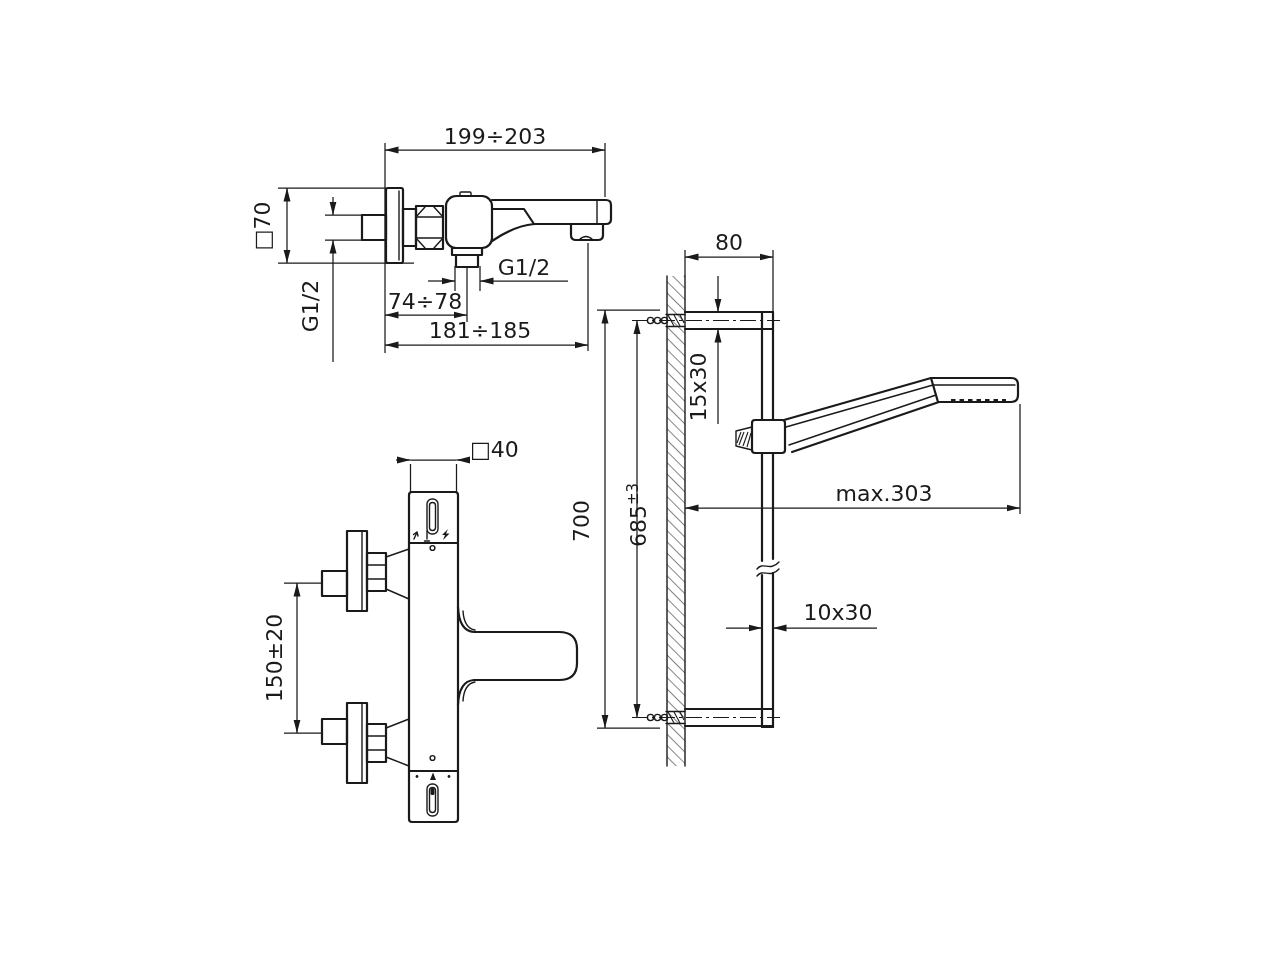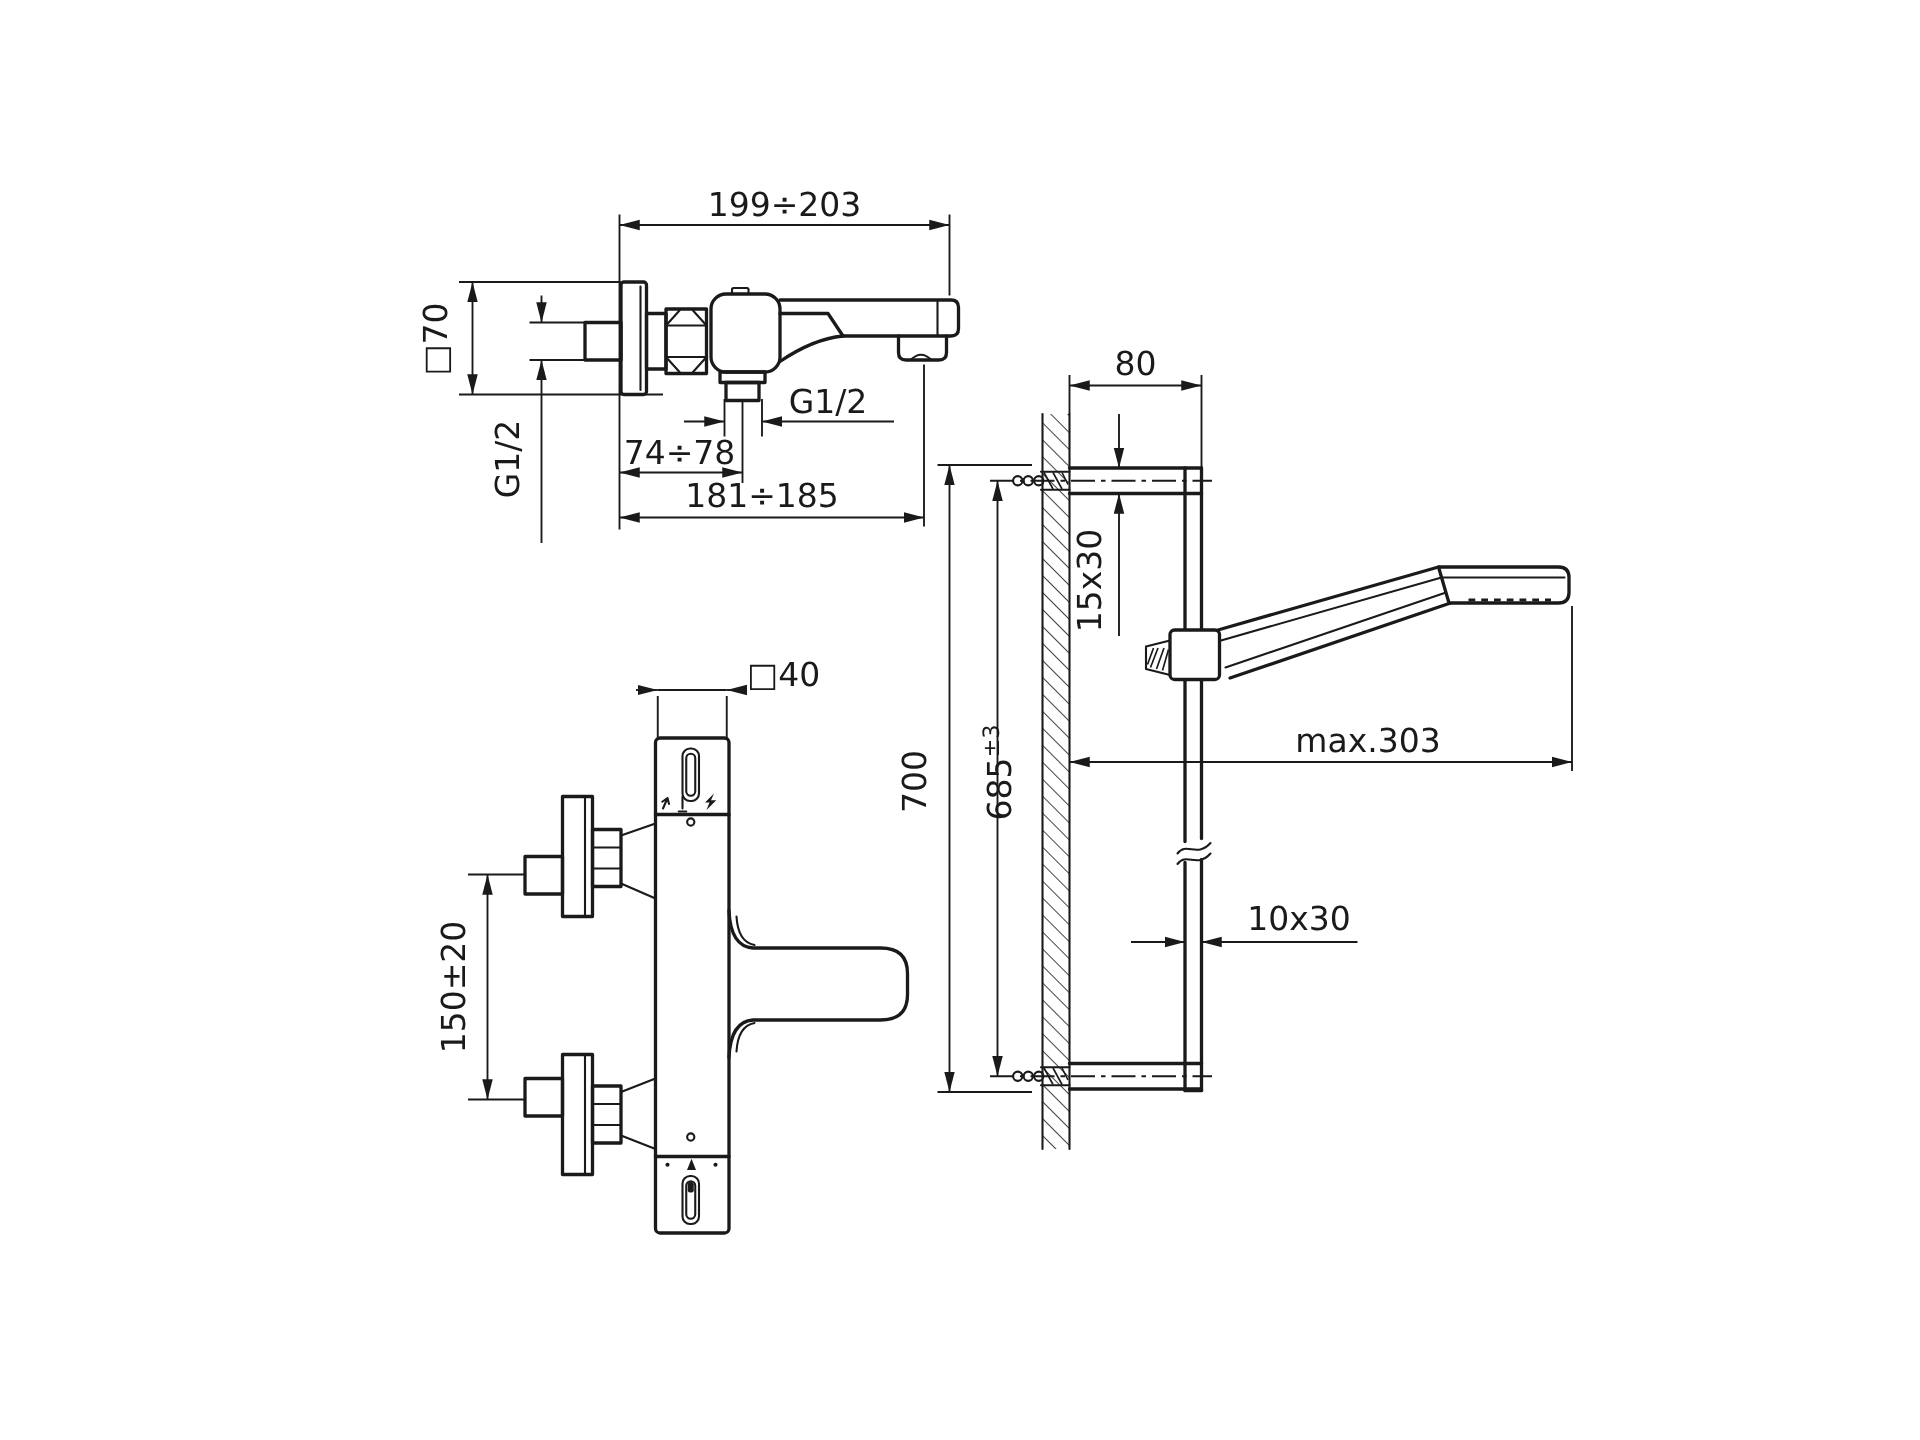--- a/index.html
+++ b/index.html
@@ -1,16 +1,16 @@
 <!DOCTYPE html>
 <html><head>
 <meta charset="utf-8">
 <style>
   html,body{margin:0;padding:0;background:#ffffff;}
-  .canvas{position:relative;width:1232px;height:960px;background:#ffffff;overflow:hidden;margin-left:28px;}
+  .canvas{position:relative;width:1232px;height:960px;background:#ffffff;overflow:hidden;}
   .obj{fill:none;stroke:#1a1a1a;stroke-width:2.2;stroke-linecap:round;stroke-linejoin:round;}
   .obj2{fill:none;stroke:#1a1a1a;stroke-width:1.4;stroke-linecap:round;stroke-linejoin:round;}
   .objw{fill:#ffffff;stroke:#1a1a1a;stroke-width:2.2;stroke-linejoin:round;}
   .fil{fill:#1a1a1a;stroke:none;}
   .dim{fill:none;stroke:#1a1a1a;stroke-width:1.25;}
   .cl{fill:none;stroke:#1a1a1a;stroke-width:1.2;stroke-dasharray:16 4 3 4;}
   .dash{fill:none;stroke:#1a1a1a;stroke-width:2;stroke-dasharray:4.5 4;}
   .hat{stroke:#1a1a1a;stroke-width:1.1;}
   .txt{font:22px "DejaVu Sans","Liberation Sans",sans-serif;fill:#1a1a1a;}
   .txts{font:15px "DejaVu Sans","Liberation Sans",sans-serif;fill:#1a1a1a;}

